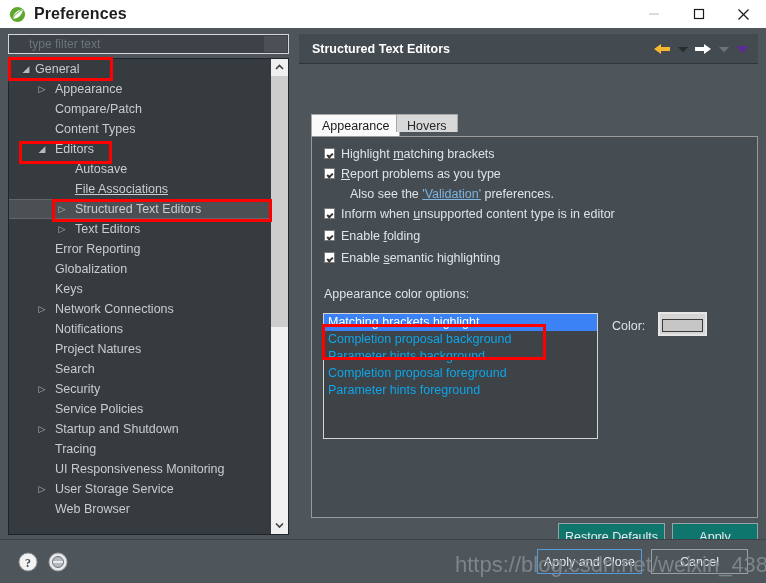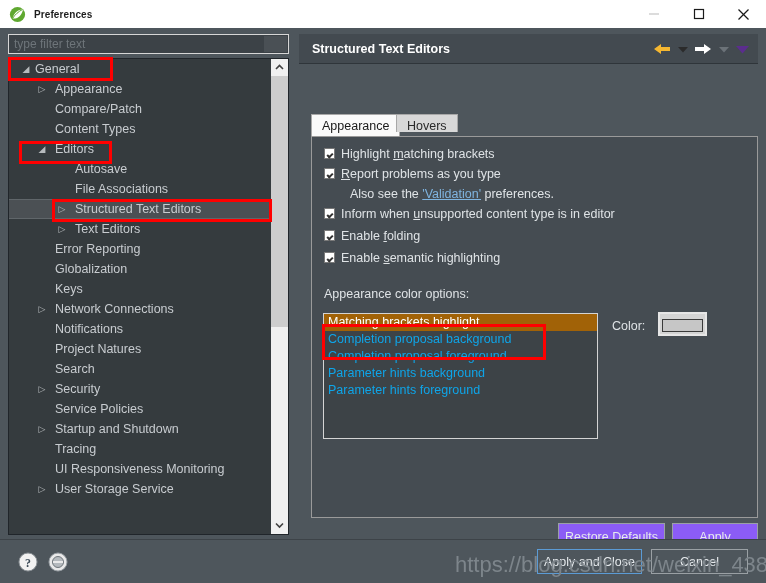--- a/index.html
+++ b/index.html
@@ -9,33 +9,33 @@
     background:#4e565c;
     -webkit-font-smoothing:antialiased;
   }
   .win{position:relative;width:766px;height:583px;background:#4e565c;}
 
   
   .titlebar{position:absolute;left:0;top:0;width:766px;height:28px;background:#ffffff;
     border-bottom:1px solid #cfcfcf;display:flex;align-items:center;}
   .app-icon{width:17px;height:17px;margin-left:9px;margin-right:8px;position:relative;}
   .app-icon svg{display:block;}
-  .title-text{font-size:10px;color:#1d1d1d;font-weight:600;letter-spacing:.1px;}
+  .title-text{font-size:16px;color:#1d1d1d;font-weight:600;letter-spacing:.1px;}
   .winbtns{position:absolute;right:0;top:0;height:28px;display:flex;}
   .winbtn{width:45px;height:28px;display:flex;align-items:center;justify-content:center;}
   .winbtn svg{display:block;}
 
   
   .body{position:absolute;left:0;top:28px;width:766px;height:511px;background:#4e565c;}
 
   
   .leftcol{position:absolute;left:8px;top:6px;width:283px;height:501px;}
   .filterbox{position:absolute;left:0;top:0;width:281px;height:20px;background:#3c4247;
     border:1px solid #d6d6d6;box-sizing:border-box;display:flex;align-items:center;}
-  .filterbox .ph{font-size:12px;color:#6e757a;padding-left:5px;}
+  .filterbox .ph{font-size:12px;color:#6e757a;padding-left:20px;}
   .filter-clear{position:absolute;right:1px;top:1px;width:23px;height:16px;background:#4a5055;}
 
   .tree{position:absolute;left:0;top:24px;width:281px;height:477px;background:#353b3e;
     border:1px solid #20252a;box-sizing:border-box;overflow:hidden;}
   .treeinner{position:absolute;left:0;top:0;width:262px;height:100%;}
   .row{position:relative;height:20px;line-height:20px;font-size:12.5px;color:#c8ccd0;
     white-space:nowrap;}
   .row .tw{position:absolute;top:0;width:14px;text-align:center;font-size:9px;color:#b6babd;}
   .row .lbl{position:absolute;top:0;}
   .row.sel{background:#4b5054;border-top:1px solid #60666a;border-bottom:1px solid #60666a;
@@ -75,30 +75,30 @@
   .cbox:after{content:"";position:absolute;left:2px;top:4px;width:4px;height:2px;border-left:2px solid #333;
     border-bottom:2px solid #333;transform:rotate(-45deg);}
   .u{text-decoration:underline;}
   .subline{position:absolute;left:38px;font-size:12.5px;color:#dfe3e6;height:18px;line-height:18px;}
   .lnk{color:#7fb4e0;text-decoration:underline;}
   .acolabel{position:absolute;left:12px;font-size:12.5px;color:#dfe3e6;}
 
   .listbox{position:absolute;left:11px;top:176px;width:275px;height:126px;background:#3d4347;
     border:1px solid #d4d4d4;box-sizing:border-box;overflow:hidden;}
   .litem{height:17px;line-height:17px;font-size:12.5px;color:#0ea5e9;padding-left:4px;white-space:nowrap;}
-  .litem.sel{background:#a16207;color:#ffffff;}
+  .litem.sel{background:#3b82f6;color:#ffffff;}
 
   .colorlabel{position:absolute;left:300px;top:182px;font-size:12.5px;color:#dfe3e6;}
   .colorbtn{position:absolute;left:346px;top:175px;width:49px;height:24px;background:#d4d4d4;
     border:2px solid #e6e6e6;box-sizing:border-box;}
   .colorbtn .sw{position:absolute;left:2px;top:5px;width:41px;height:13px;background:#c6c6c6;border:1px solid #3a3a3a;box-sizing:border-box;}
 
   .btnrow{position:absolute;left:0;top:458px;width:459px;height:28px;}
   .btn{position:absolute;top:0;height:26px;line-height:26px;text-align:center;font-size:12.5px;
-    color:#e6eaed;background:#8b5cf6;border:1px solid #9aa0a4;box-sizing:border-box;}
+    color:#e6eaed;background:#0f766e;border:1px solid #9aa0a4;box-sizing:border-box;}
 
   
   .footer{position:absolute;left:0;top:539px;width:766px;height:44px;background:#4e565c;
     border-top:1px solid #3d4348;box-sizing:border-box;}
   .ficon{position:absolute;top:12px;width:20px;height:20px;}
   .fbtn{position:absolute;top:9px;height:25px;line-height:25px;text-align:center;font-size:12.5px;
     color:#e6eaed;background:#4e565c;border:1px solid #9aa0a4;box-sizing:border-box;}
   .fbtn.primary{border:1px solid #5b9bd5;}
 
   .watermark{position:absolute;left:455px;top:552px;font-size:22px;color:#7d858b;
@@ -167,21 +167,21 @@
               <span class="lbl" style="left: 46px;">Content Types</span>
             </div>
             <div class="row">
               <span class="tw" style="left: 26px; transform: rotate(0deg); color: rgb(182, 186, 189);">◢</span>
               <span class="lbl" style="left: 46px;">Editors</span>
             </div>
             <div class="row">
               <span class="lbl" style="left: 66px;">Autosave</span>
             </div>
             <div class="row">
-              <span class="lbl" style="left: 66px;">File Associations</span>
+              <span class="lbl" style="left: 66px; text-decoration: underline;">File Associations</span>
             </div>
             <div class="row sel">
               <span class="tw" style="left: 46px;">▷</span>
               <span class="lbl" style="left: 66px;">Structured Text Editors</span>
             </div>
             <div class="row">
               <span class="tw" style="left: 46px;">▷</span>
               <span class="lbl" style="left: 66px;">Text Editors</span>
             </div>
             <div class="row">
@@ -219,20 +219,23 @@
             </div>
             <div class="row">
               <span class="lbl" style="left: 46px;">Tracing</span>
             </div>
             <div class="row">
               <span class="lbl" style="left: 46px;">UI Responsiveness Monitoring</span>
             </div>
             <div class="row">
               <span class="tw" style="left: 26px;">▷</span>
               <span class="lbl" style="left: 46px;">User Storage Service</span>
+            </div>
+            <div class="row">
+              <span class="lbl" style="left: 46px;">Web Browser</span>
             </div>
           </div>
         <div class="tsb">
           <div class="arr up">
             <svg width="9" height="7">
                 <polyline points="1,5 4.5,1.5 8,5" fill="none" stroke="#404040" stroke-width="1.6"></polyline>
               </svg>
           </div>
           <div class="thumb"></div>
           <div class="arr dn">
@@ -315,22 +318,22 @@
           <div class="chk" style="top:112px">
             <span class="cbox"></span><span>Enable </span><span class="u">s</span><span>emantic highlighting</span>
           </div>
 
           <div class="acolabel" style="top:150px">Appearance color options:</div>
 
           <div class="listbox">
             <div id="color-list">
                 <div class="litem sel"><span>Matching brackets highlight</span></div>
                 <div class="litem"><span>Completion proposal background</span></div>
+                <div class="litem"><span>Parameter hints background</span></div>
                 <div class="litem"><span>Completion proposal foreground</span></div>
-                <div class="litem"><span>Parameter hints background</span></div>
                 <div class="litem"><span>Parameter hints foreground</span></div>
               </div>
           </div>
 
           <div class="colorlabel">Color:</div>
           <div class="colorbtn">
             <div class="sw" style="background: rgb(198, 198, 198);"></div>
           </div>
 
         </div>

